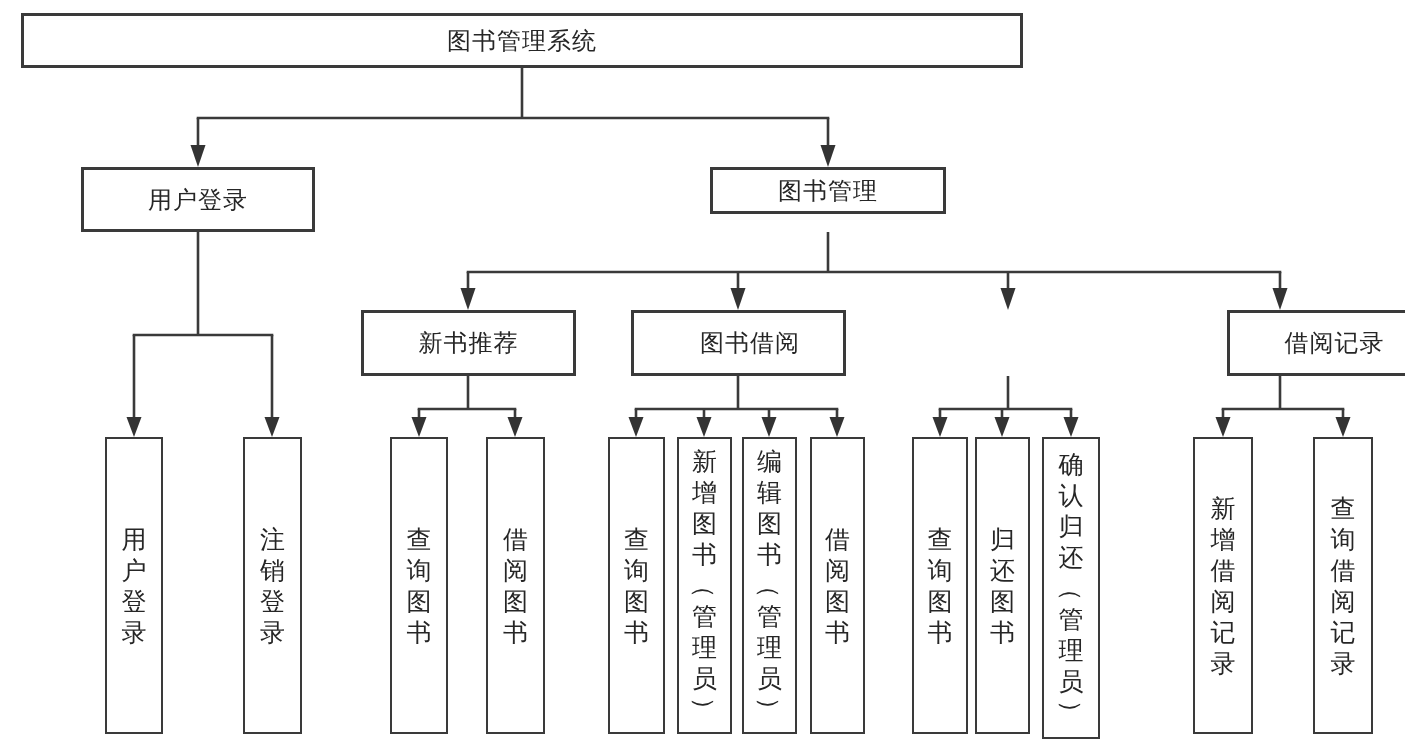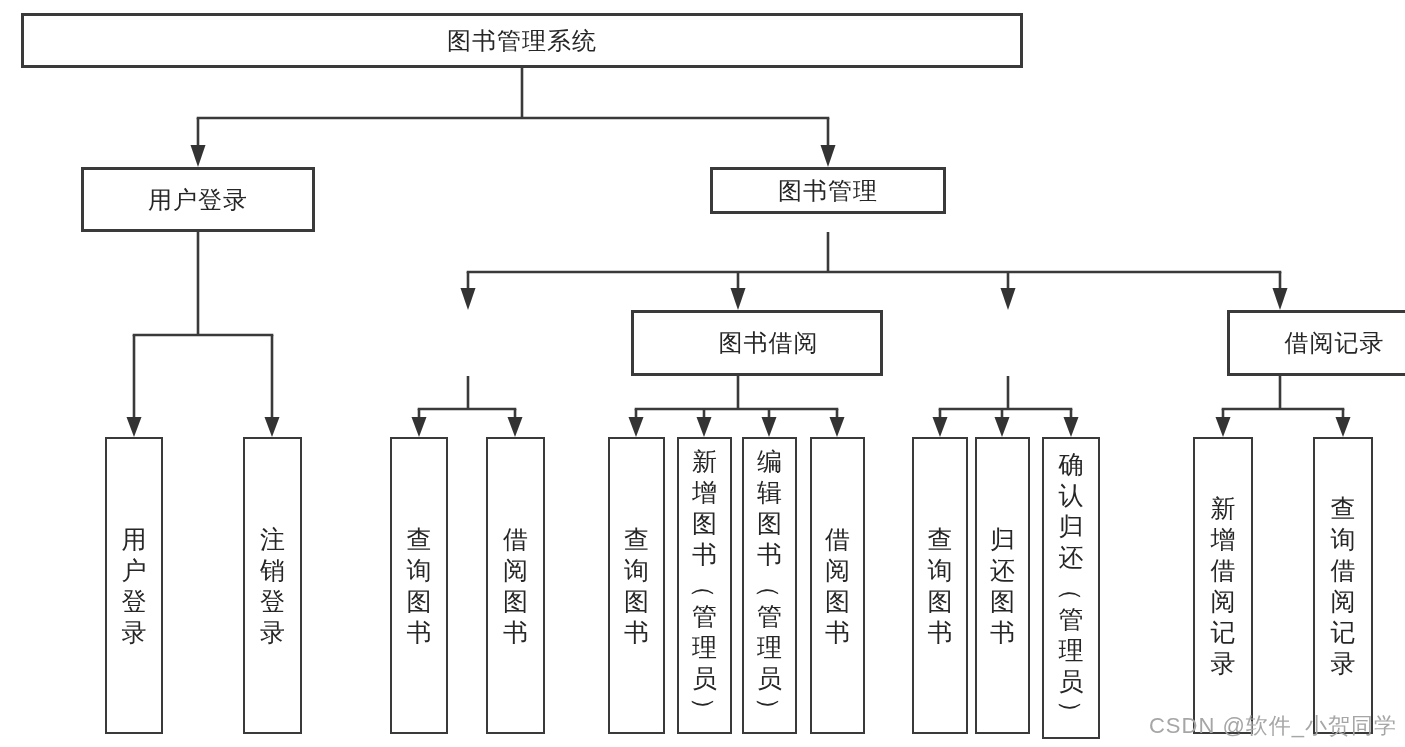--- a/index.html
+++ b/index.html
@@ -129,21 +129,22 @@
     <polygon points="1215.5,417 1230.5,417 1223,437"></polygon>
     <line x1="1343" y1="409" x2="1343" y2="419"></line>
     <polygon points="1335.5,417 1350.5,417 1343,437"></polygon>
   </svg>
 
   <div class="hbox" style="left:21px; top:13px; width:1002px; height:55px;">图书管理系统</div>
 
   <div class="hbox" style="left:81px; top:167px; width:234px; height:65px;">用户登录</div>
   <div class="hbox" style="left:710px; top:167px; width:236px; height:47px;">图书管理</div>
 
-  <div class="hbox" style="left:631px; top:310px; width:252px; height:66px;padding-left:23px;">图书借阅</div>
+  <div class="hbox" style="left:361px; top:310px; width:215px; height:66px;">新书推荐</div>
+  <div class="hbox" style="left:631px; top:310px; width:215px; height:66px;padding-left:23px;">图书借阅</div>
   <div class="hbox" style="left:1227px; top:310px; width:215px; height:66px;">借阅记录</div>
 
   <div class="vbox" style="left:105px; width:58px;">
       <span class="vchar">用</span>
       <span class="vchar">户</span>
       <span class="vchar">登</span>
       <span class="vchar">录</span>
     </div>
   <div class="vbox" style="left:243px; width:59px;">
       <span class="vchar">注</span>
@@ -234,15 +235,14 @@
     </div>
   <div class="vbox" style="left:1313px; width:60px;">
       <span class="vchar">查</span>
       <span class="vchar">询</span>
       <span class="vchar">借</span>
       <span class="vchar">阅</span>
       <span class="vchar">记</span>
       <span class="vchar">录</span>
     </div>
 
-  <div id="watermark">CSDN @软件_小贺同学</div>
 
 </div>
 
 </body></html>

